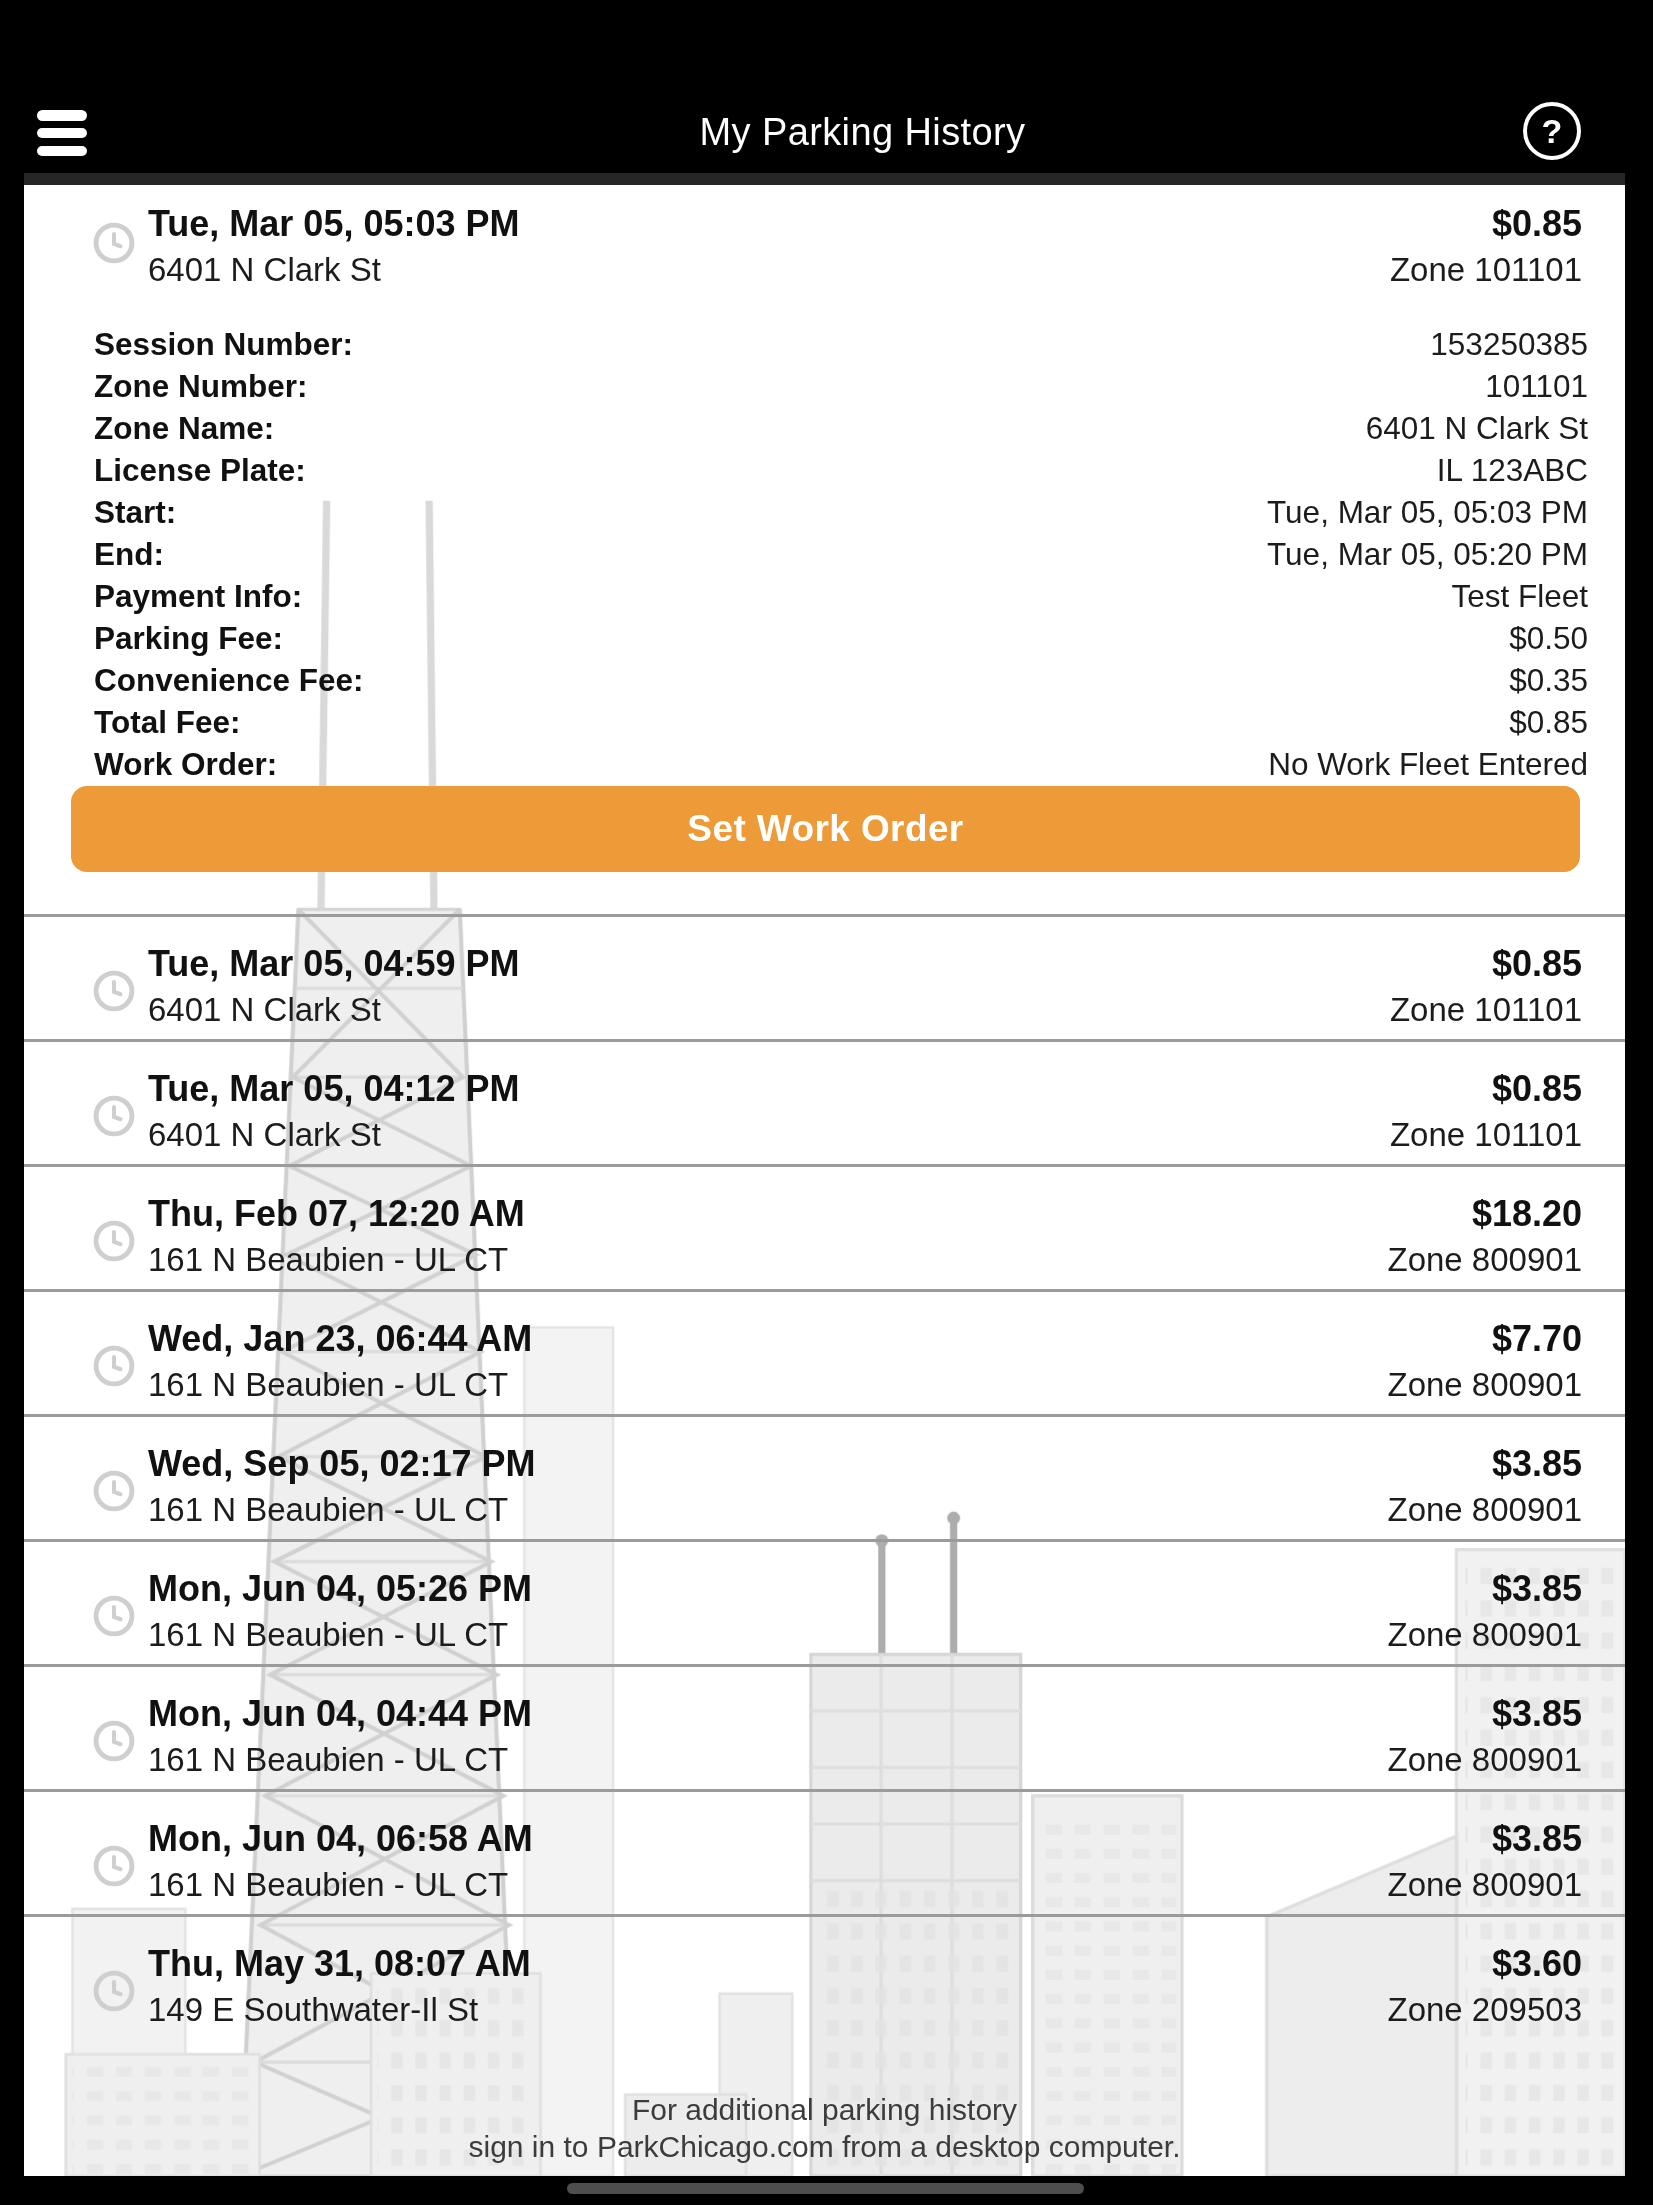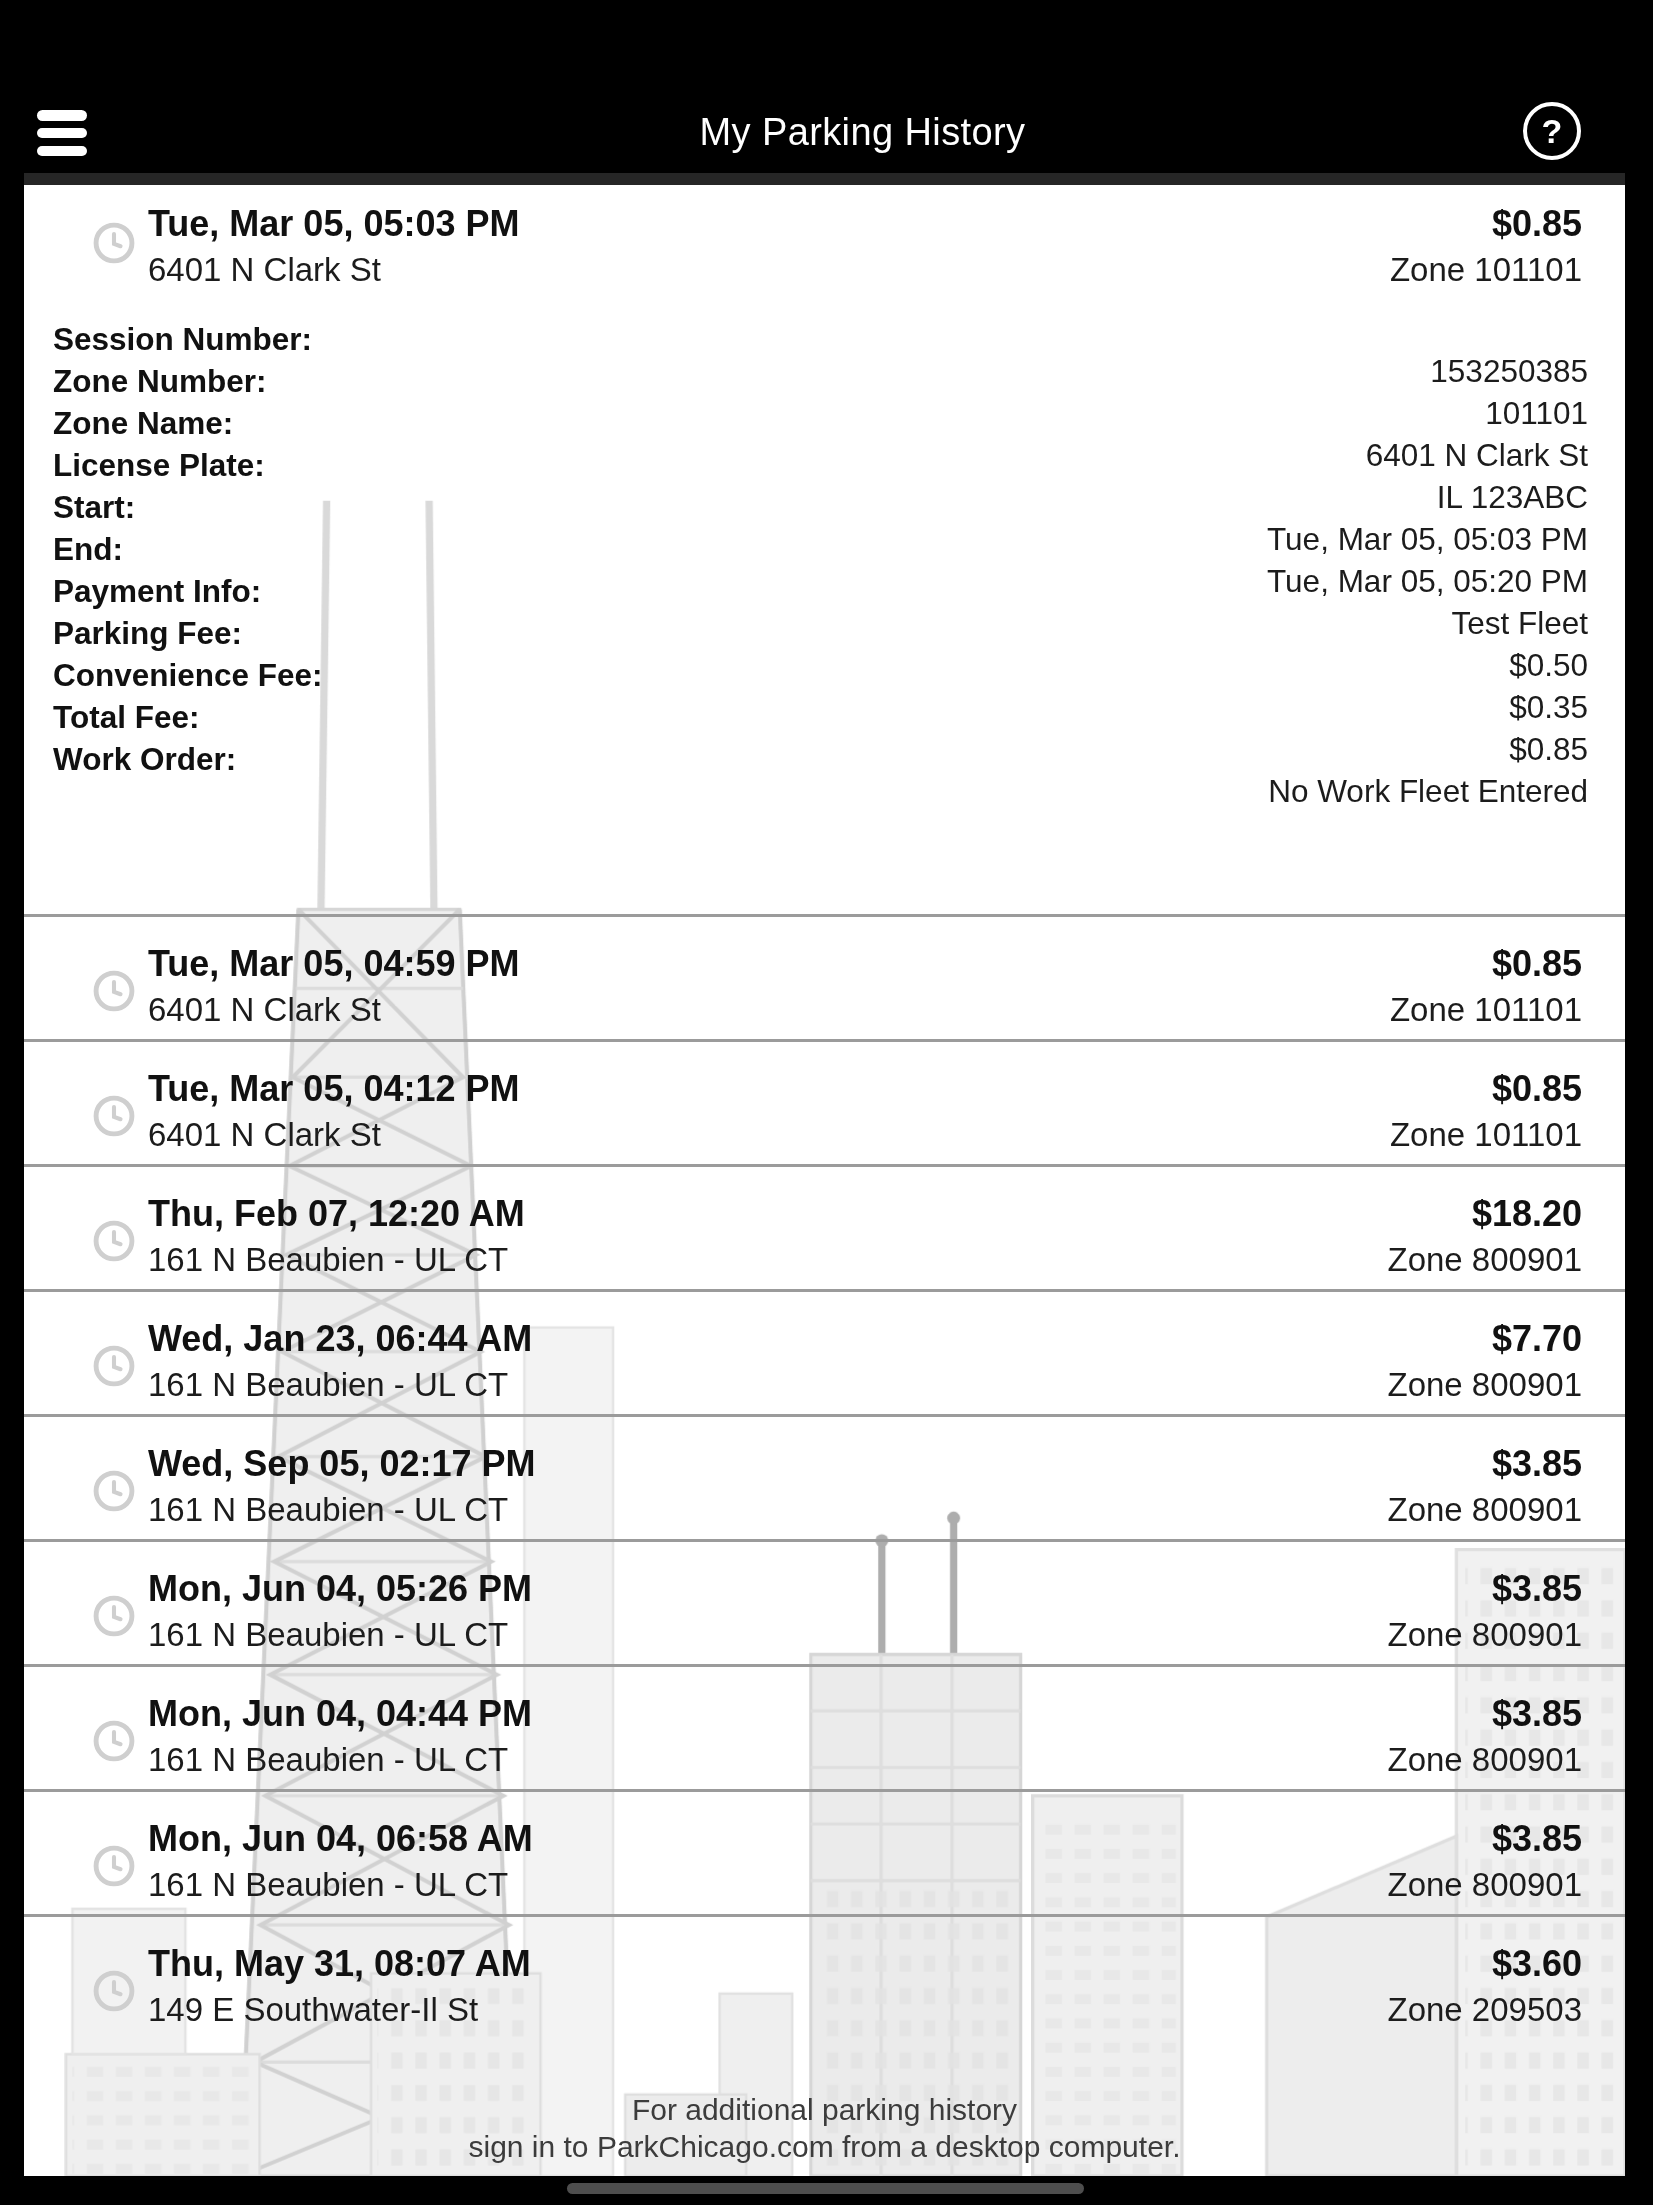--- a/index.html
+++ b/index.html
@@ -31,21 +31,21 @@
   .watermark{position:absolute;left:0;top:0;width:1601px;height:2003px;z-index:0;}
   
   .x-head{position:absolute;left:0;top:12px;width:100%;height:129px;z-index:2;cursor:pointer;}
   .clock{width:44px;height:44px;}
   .x-head .clock{position:absolute;left:68px;top:36px;}
   .x-date{position:absolute;left:124px;top:18px;font-size:36px;font-weight:700;color:#111;}
   .x-loc{position:absolute;left:124px;top:66px;font-size:33px;font-weight:400;color:#1c1c1c;}
   .x-amt{position:absolute;right:43px;top:18px;font-size:36px;font-weight:700;color:#111;text-align:right;}
   .x-zone{position:absolute;right:43px;top:66px;font-size:33px;font-weight:400;color:#1c1c1c;text-align:right;}
   .details{position:absolute;left:0;top:148px;width:100%;z-index:2;}
-  .detail-row{display:flex;justify-content:space-between;align-items:flex-start;height:42px;padding:0 37px 0 29px;gap:44px;}
+  .detail-row{display:flex;justify-content:space-between;align-items:flex-end;height:42px;padding:0 37px 0 70px;gap:44px;}
   .detail-label{font-size:31.5px;font-weight:700;color:#111;}
   .detail-value{font-size:31.5px;font-weight:400;color:#1c1c1c;margin-top:32px;}
   .set-wo{position:absolute;left:47px;top:613px;width:1509px;height:86px;border:none;border-radius:16px;
           background:#EC9B38;color:#fff;font-family:inherit;font-size:37px;font-weight:700;letter-spacing:0.4px;z-index:2;cursor:pointer;}
   
   .session-list{position:absolute;left:0;top:741px;width:100%;z-index:2;}
   .session-row{position:relative;height:125px;box-sizing:border-box;border-top:3.2px solid #9b9b9b;cursor:pointer;}
   .session-row .clock{position:absolute;left:68px;top:52px;}
   .s-date{position:absolute;left:124px;top:26px;font-size:36px;font-weight:700;color:#111;}
   .s-loc{position:absolute;left:124px;top:74px;font-size:33px;font-weight:400;color:#1c1c1c;}
@@ -237,20 +237,21 @@
     <span class="detail-label">Total Fee:</span>
     <span class="detail-value">$0.85</span>
   </div>
 
   <div class="detail-row">
     <span class="detail-label">Work Order:</span>
     <span class="detail-value">No Work Fleet Entered</span>
   </div>
 </div>
 
+  <button class="set-wo" style="background: rgb(236, 155, 56);">Set Work Order</button>
 
   <div class="session-list">
   <div class="session-row">
     <span class="clock">
       <svg width="44" height="44" viewBox="0 0 54 54">
         <circle cx="27" cy="27" r="22" fill="none" stroke="#cfcfcf" stroke-width="6"></circle>
         <path d="M27 16 L27 28 L35 31" fill="none" stroke="#cfcfcf" stroke-width="5" stroke-linecap="round"></path>
       </svg>
     </span>
     <div class="s-date">Tue, Mar 05, 04:59 PM</div>

